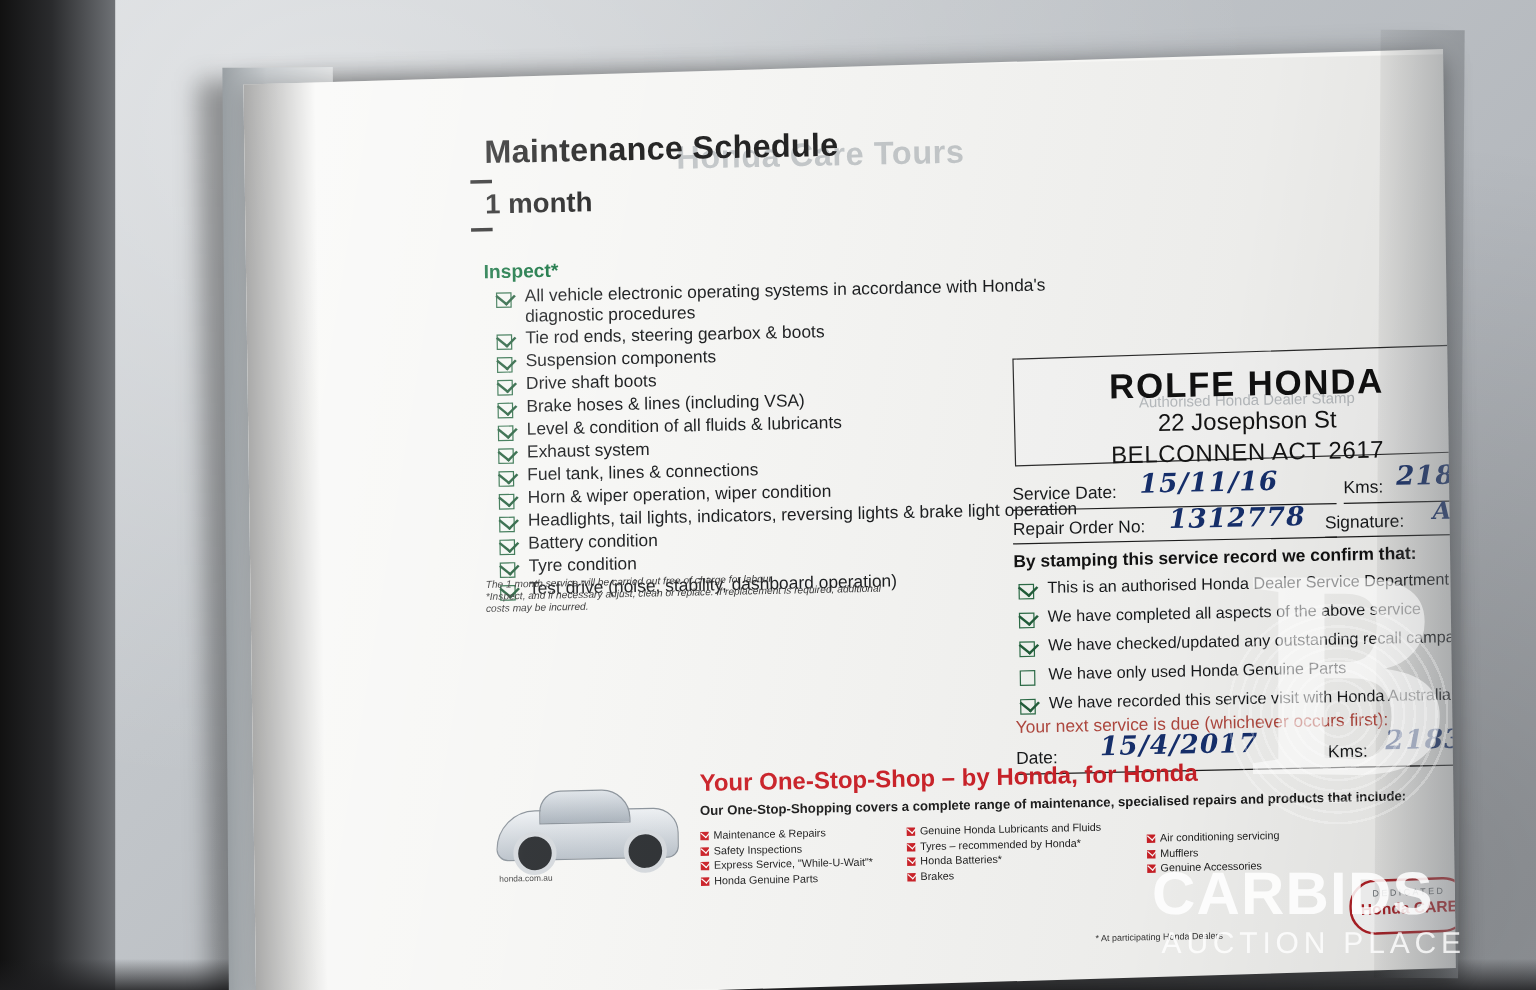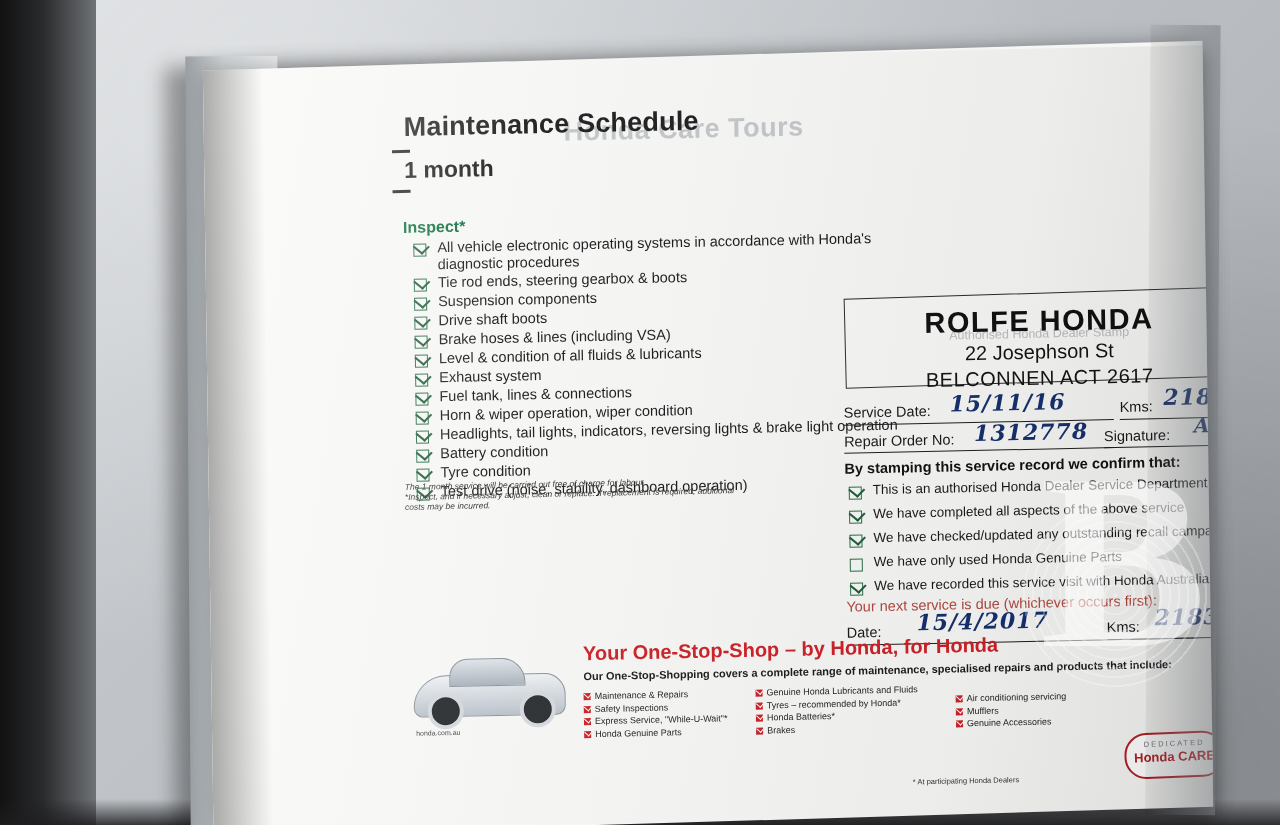--- a/index.html
+++ b/index.html
@@ -634,14 +634,16 @@
         <div class="page-gloss"></div>
         <div class="spine-shadow"></div>
       </div>
     </div>
 
     <div class="right-fold"></div>
   </div>
 
   <div class="wm-fingerprint"></div>
   <div class="wm-b">B</div>
+  <div class="wm-carbids">CARBIDS</div>
+  <div class="wm-auction">AUCTION PLACE</div>
 
 </div>
 
 </body></html>

